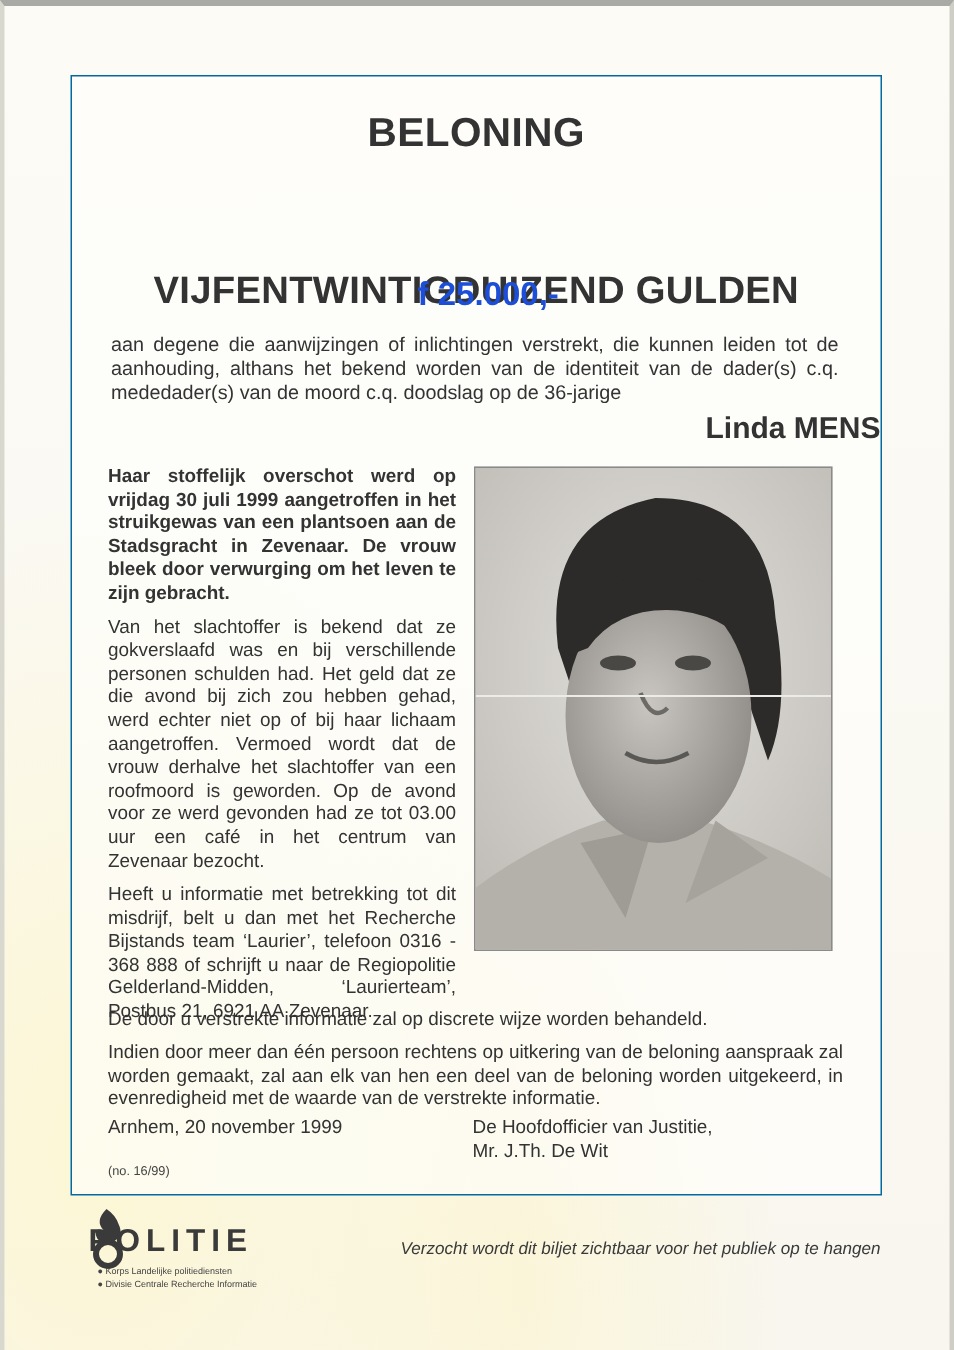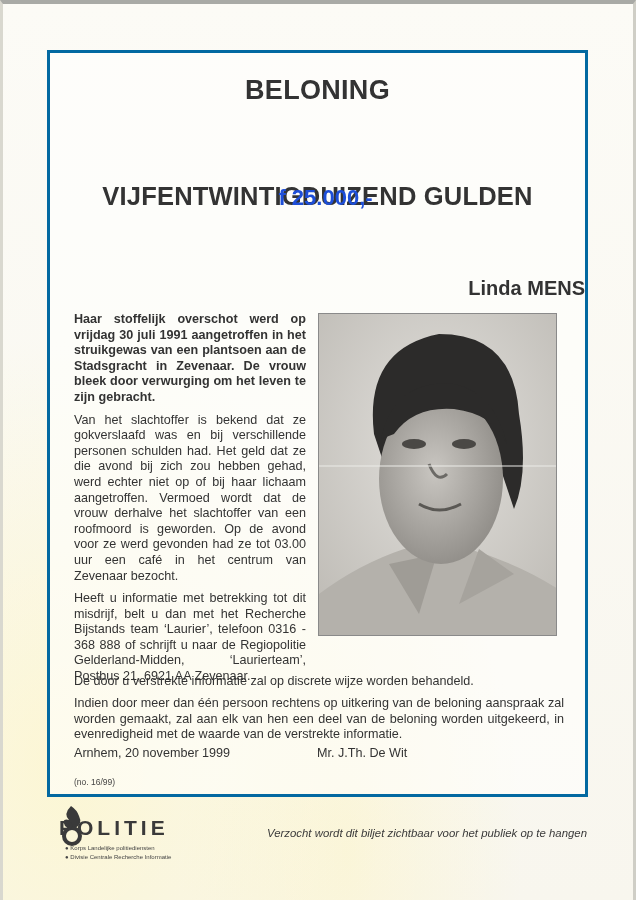--- a/index.html
+++ b/index.html
@@ -15,21 +15,21 @@
     border-top:4px solid #a9aaa6;
     border-left:3px solid #d9d8cf;
     border-right:3px solid #cfcec6;
     background:
       radial-gradient(ellipse at 10% 85%, rgba(255,246,190,0.55), rgba(255,246,190,0) 40%),
       radial-gradient(ellipse at 55% 95%, rgba(255,244,180,0.35), rgba(255,244,180,0) 35%),
       linear-gradient(#fcfbf6,#f8f6ee);
   }
   .frame {
     position:absolute; left:47px; top:50px; width:541px; height:747px;
-    box-sizing:border-box; border:3px solid #0369a1; background:rgba(255,255,253,0.6);
+    box-sizing:border-box; border:1px solid #0369a1; background:rgba(255,255,253,0.6);
   }
   .title {
     position:absolute; left:0; right:0; top:22px; text-align:center;
     font-weight:bold; font-size:27px; letter-spacing:0.3px; color:#333;
   }
   .intro {
     position:absolute; left:26px; width:485px; top:66px;
     font-weight:bold; font-size:13.2px; line-height:15px; text-align:justify; color:#333;
   }
   .amount-words {
@@ -79,24 +79,25 @@
 </style>
 </head>
 <body>
 
 <div class="paper-edge"></div>
 
 <div class="frame">
   <div class="title">BELONING</div>
   <div class="amount-words">VIJFENTWINTIGDUIZEND GULDEN</div>
   <div class="amount-num">f 25.000,-</div>
+  <div class="subject">aan degene die aanwijzingen of inlichtingen verstrekt, die kunnen leiden tot de aanhouding, althans het bekend worden van de identiteit van de dader(s) c.q. mededader(s) van de moord c.q. doodslag op de 36-jarige</div>
   <div class="name">Linda MENS</div>
 
   <div class="col-left">
-    <p class="bold">Haar stoffelijk overschot werd op vrijdag 30 juli 1991 aangetroffen in het struikgewas van een plantsoen aan de Stadsgracht in Zevenaar. De vrouw bleek door verwurging om het leven te zijn gebracht.</p>
+    <p class="bold">Haar stoffelijk overschot werd op vrijdag 30 juli 1999 aangetroffen in het struikgewas van een plantsoen aan de Stadsgracht in Zevenaar. De vrouw bleek door verwurging om het leven te zijn gebracht.</p>
     <p>Van het slachtoffer is bekend dat ze gokverslaafd was en bij verschillende personen schulden had. Het geld dat ze die avond bij zich zou hebben gehad, werd echter niet op of bij haar lichaam aangetroffen. Vermoed wordt dat de vrouw derhalve het slachtoffer van een roofmoord is geworden. Op de avond voor ze werd gevonden had ze tot 03.00 uur een café in het centrum van Zevenaar bezocht.</p>
     <p>Heeft u informatie met betrekking tot dit misdrijf, belt u dan met het Recherche Bijstands team ‘Laurier’, telefoon 0316 - 368 888 of schrijft u naar de Regiopolitie Gelderland-Midden, ‘Laurierteam’, Postbus 21, 6921 AA Zevenaar.</p>
   </div>
 
   <div class="photo" title="Portrait photo of Linda Mens">
     <svg width="239" height="323" viewBox="0 0 239 323">
       <defs>
         <radialGradient id="bg" cx="50%" cy="40%" r="75%">
           <stop offset="0%" stop-color="#e2e0dc"></stop>
           <stop offset="100%" stop-color="#bdbab4"></stop>
@@ -119,20 +120,21 @@
       <path d="M100 190 Q120 202 142 190" stroke="#5a5854" stroke-width="3" fill="none"></path>
       <line x1="0" y1="152" x2="239" y2="152" stroke="#ecebe7" stroke-width="1.2"></line>
     </svg>
   </div>
 
   <div class="full" style="top:621px;">De door u verstrekte informatie zal op discrete wijze worden behandeld.</div>
   <div class="full" style="top:643px;">Indien door meer dan één persoon rechtens op uitkering van de beloning aanspraak zal worden gemaakt, zal aan elk van hen een deel van de beloning worden uitgekeerd, in evenredigheid met de waarde van de verstrekte informatie.</div>
 
   <div class="full" style="top:693px; width:220px;">Arnhem, 20 november 1999</div>
   <div class="full" style="top:693px; left:267px; width:230px; text-align:left;">
+    <div>De Hoofdofficier van Justitie,</div>
     <div>Mr. J.Th. De Wit</div>
   </div>
   <div class="full small" style="top:722px;">(no. 16/99)</div>
 </div>
 
 <div class="footer-logo">
   <svg width="30" height="42" viewBox="0 0 30 42" style="position:absolute; left:14px; top:-4px;">
     <path d="M14 2 Q6 10 12 16 Q4 14 8 22 Q12 26 18 24 Q26 20 22 12 Q20 6 14 2 Z" fill="#3a3a3a"></path>
     <circle cx="15" cy="32" r="8" fill="none" stroke="#3a3a3a" stroke-width="4"></circle>
   </svg>

